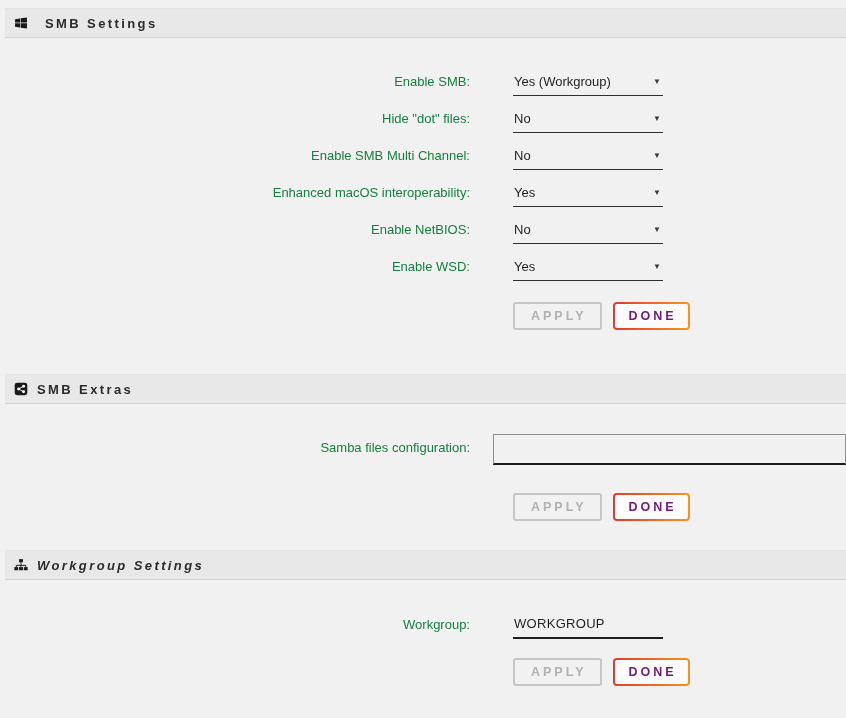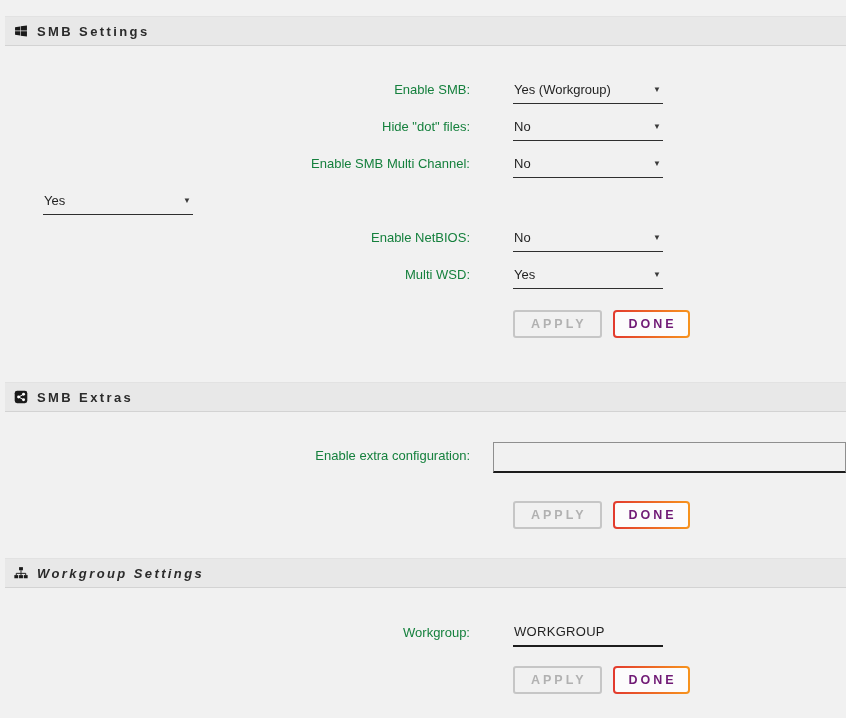--- a/index.html
+++ b/index.html
@@ -21,21 +21,21 @@
     padding-left: 9px;
   }
   .section-header .hdr-icon { width: 14px; height: 14px; display: inline-flex; margin-right: 9px; }
   .section-header .hdr-icon svg { width: 14px; height: 14px; }
   .section-title {
     font-size: 13px;
     font-weight: 600;
     letter-spacing: 2.4px;
     color: #2b2b2b;
   }
-  .first-header { margin-top: 16px; }
+  .first-header { margin-top: 8px; gap: 8px; }
 
   .form-row { display: flex; align-items: flex-start; }
   .form-label {
     width: 470px;
     text-align: right;
     color: #15803d;
     line-height: 17px;
     padding-top: 0;
     flex: 0 0 470px;
   }
@@ -163,36 +163,37 @@
 
     <div class="form-row row-gap">
       <div class="form-label">Enable SMB Multi Channel:</div>
       <div class="control select-box">
         <span class="select-value">No</span>
         <span class="select-arrow">▼</span>
       </div>
     </div>
 
     <div class="form-row row-gap">
+      <div class="form-label">Enhanced macOS interoperability:</div>
       <div class="control select-box">
         <span class="select-value">Yes</span>
         <span class="select-arrow">▼</span>
       </div>
     </div>
 
     <div class="form-row row-gap">
       <div class="form-label">Enable NetBIOS:</div>
       <div class="control select-box">
         <span class="select-value">No</span>
         <span class="select-arrow">▼</span>
       </div>
     </div>
 
     <div class="form-row row-gap">
-      <div class="form-label">Multi WSD:</div>
+      <div class="form-label">Enable WSD:</div>
       <div class="control select-box">
         <span class="select-value">Yes</span>
         <span class="select-arrow">▼</span>
       </div>
     </div>
 
 
     <div class="button-row">
       <button class="btn-apply">APPLY</button>
       <button class="btn-done">
@@ -214,21 +215,21 @@
         <circle cx="5.3" cy="8" r="1.7" fill="#fff"></circle>
         <circle cx="10.9" cy="4.8" r="1.7" fill="#fff"></circle>
         <circle cx="10.9" cy="11.2" r="1.7" fill="#fff"></circle>
       </svg>
     </span>
     <span class="section-title">SMB Extras</span>
   </div>
   <div class="section-body body-2">
 
     <div class="form-row">
-      <div class="form-label">Enable extra configuration:</div>
+      <div class="form-label">Samba files configuration:</div>
       <textarea class="control extras-control extras-textarea" style=""></textarea>
     </div>
 
     <div class="button-row">
       <button class="btn-apply">APPLY</button>
       <button class="btn-done">
         <span class="btn-done-inner">DONE</span>
       </button>
     </div>
   </div>

